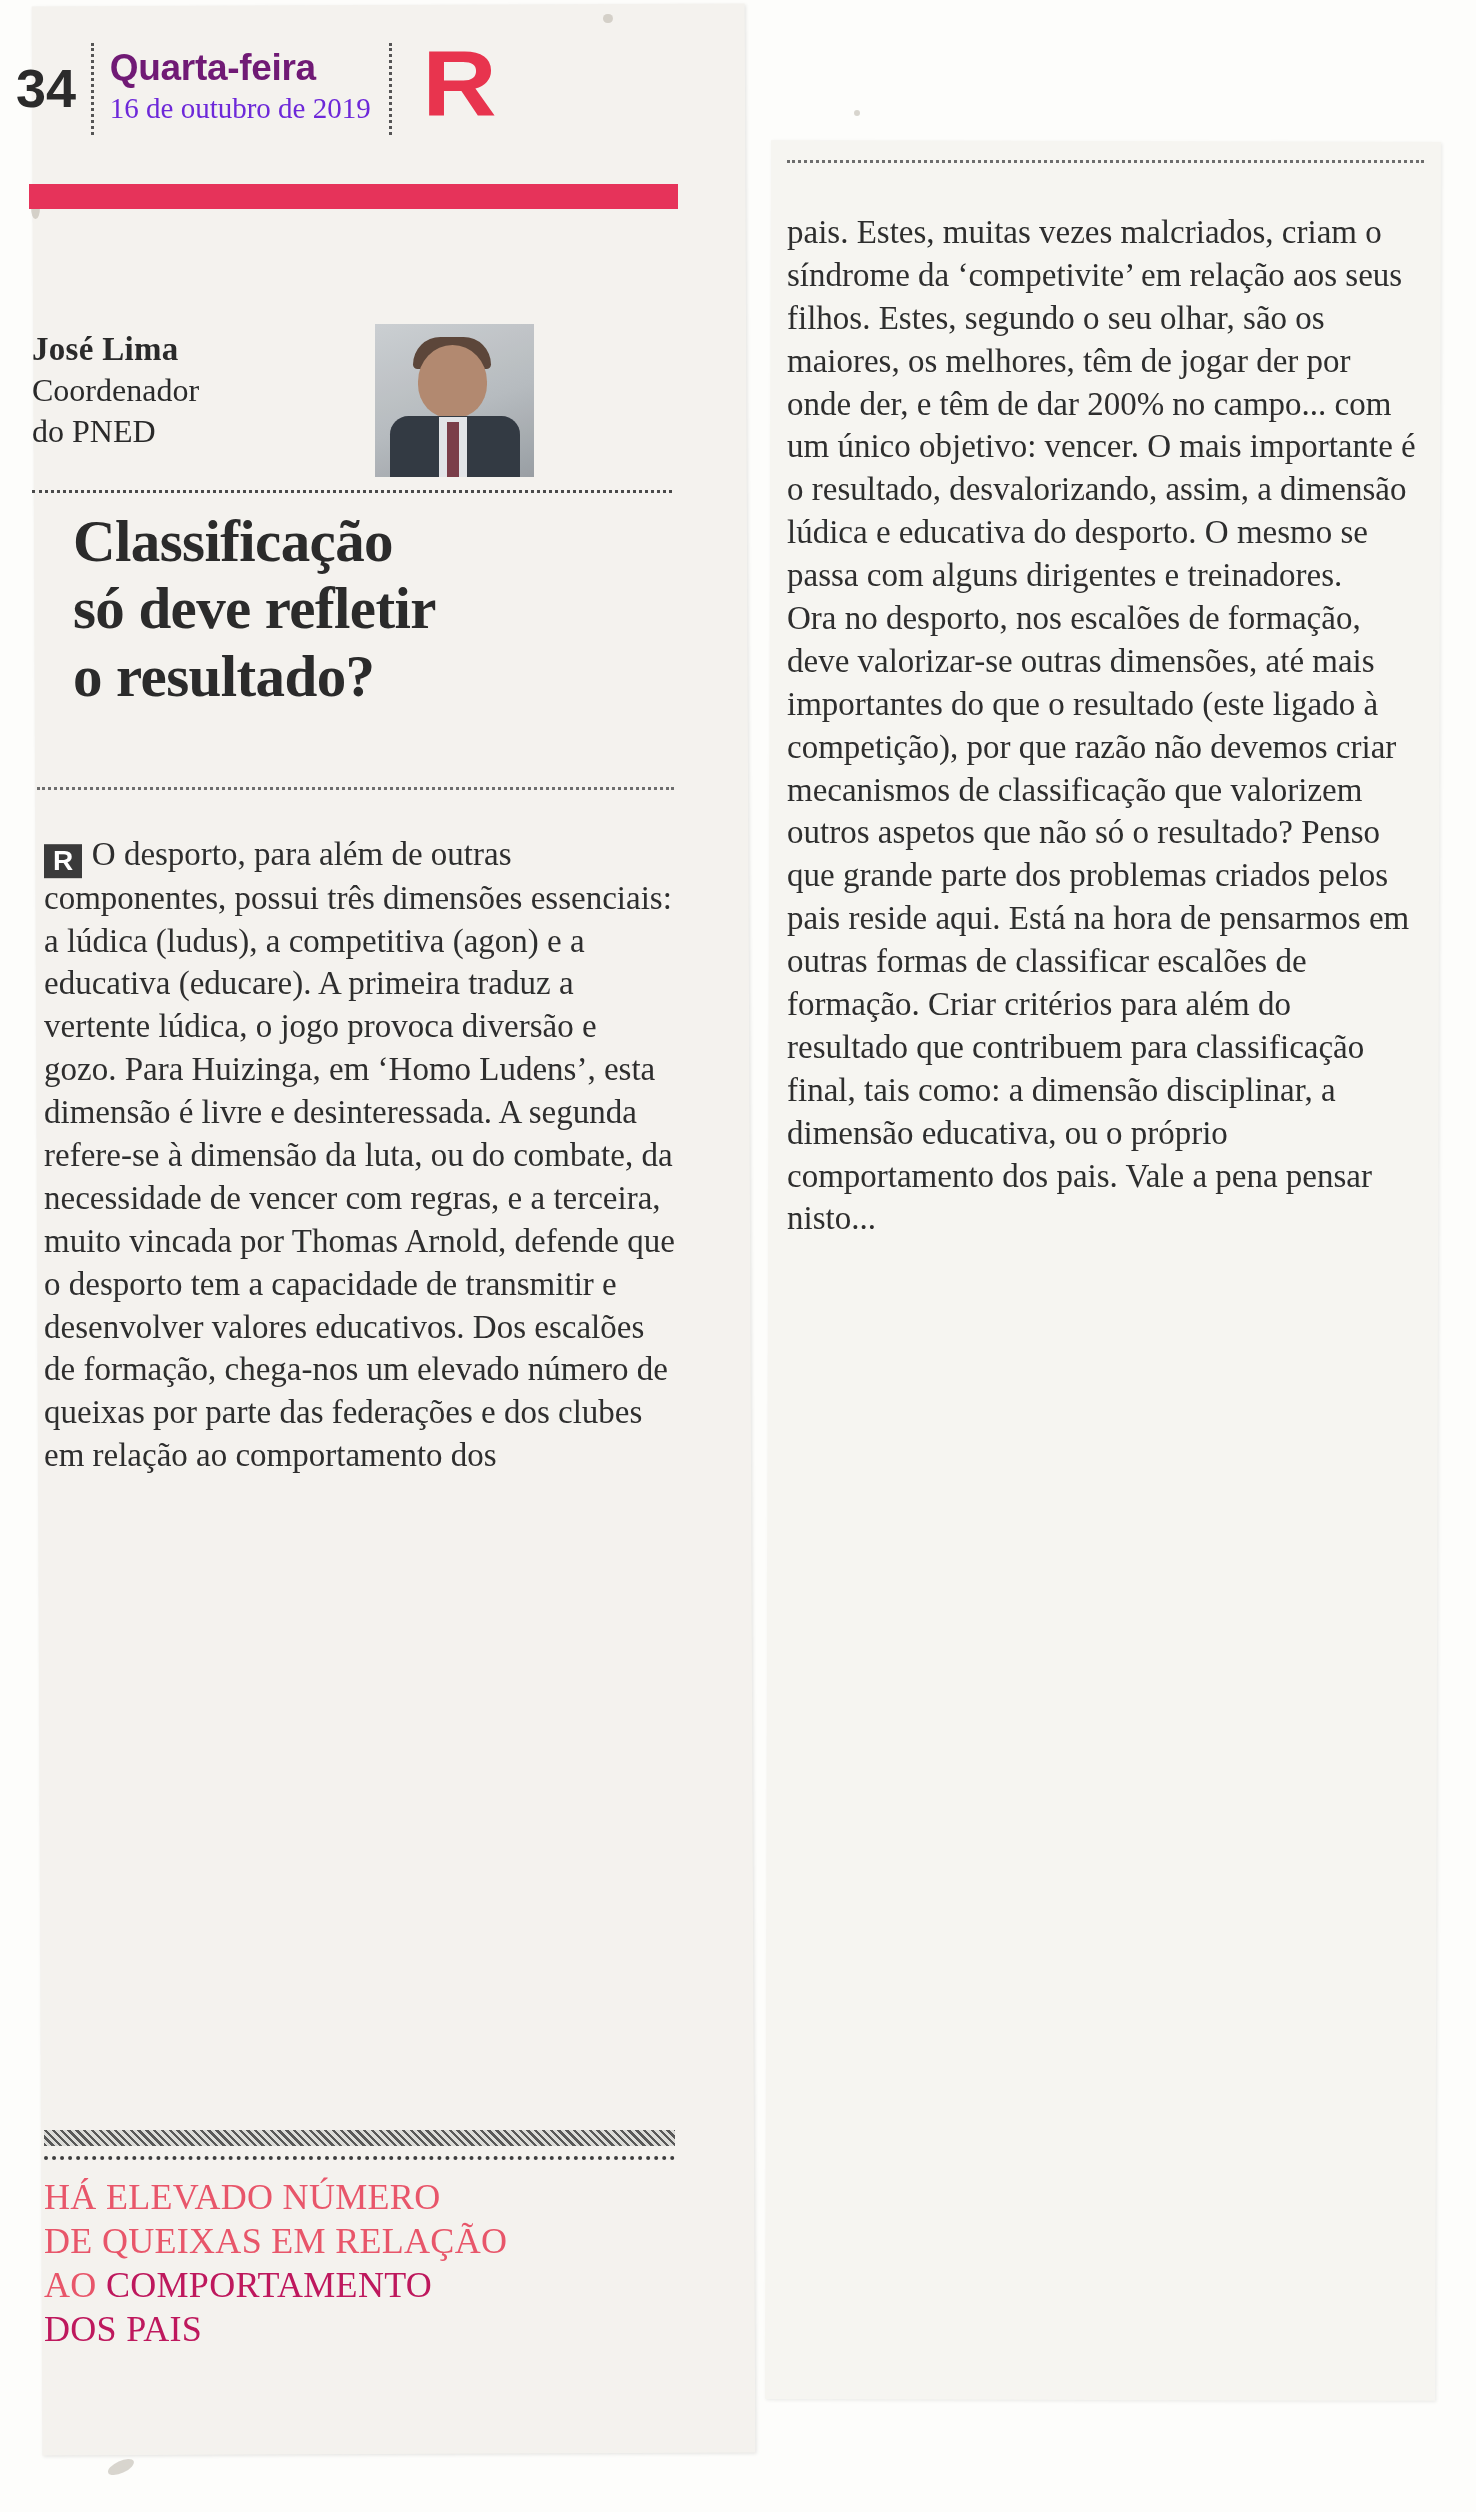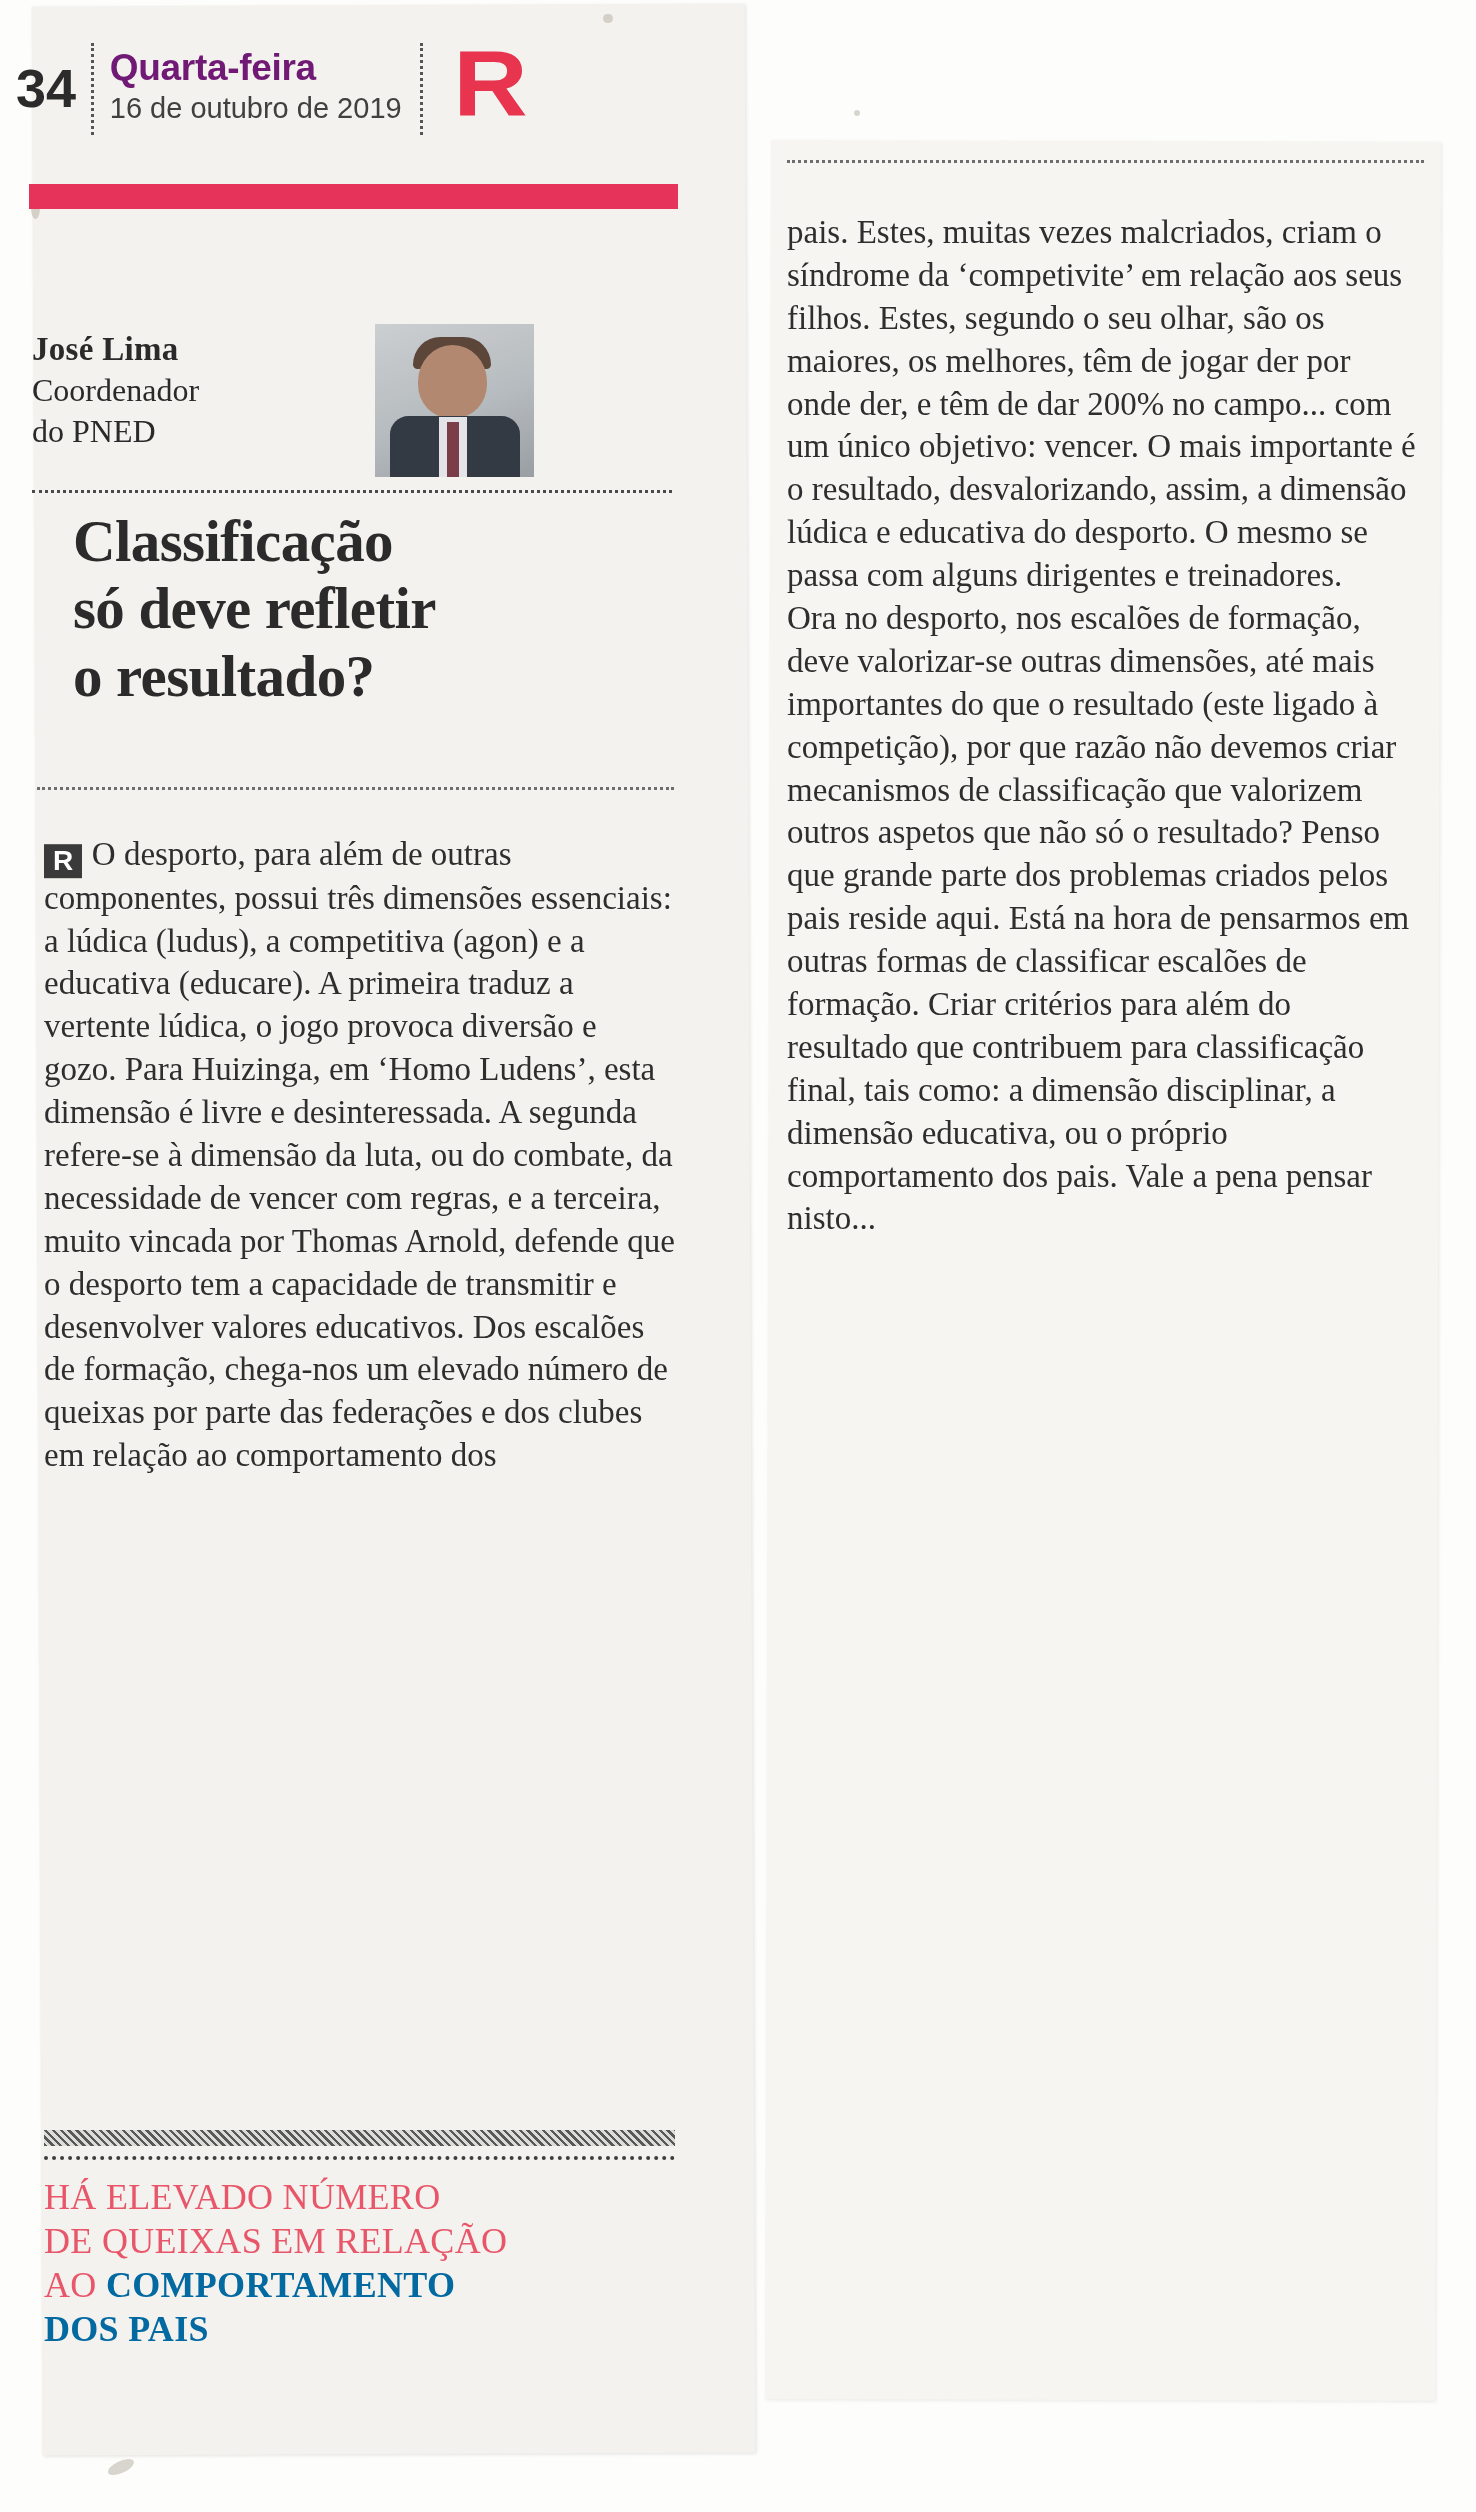--- a/index.html
+++ b/index.html
@@ -76,23 +76,23 @@
   }
   .weekday {
     font-family: "Liberation Sans", sans-serif;
     font-weight: bold;
     font-size: 37px;
     color: #701a75;
     letter-spacing: -0.3px;
     display: block;
   }
   .date-full {
-    font-family: Liberation Sans, sans-serif;
+    font-family: Liberation Serif, serif;
     font-size: 29px;
-    color: #404040;
+    color: #6d28d9;
     display: block;
     margin-top: 3.7px;
   }
   .r-logo {
     margin-left: 22px;
     margin-top: 13.5px;
     width: 91px;
     height: 91px;
     position: relative;
   }
@@ -293,22 +293,22 @@
   }
   .pull-text {
     margin-top: 16px;
     font-family: "Liberation Serif", serif;
     font-size: 36px;
     line-height: 1.22;
     color: #e8566a;
     letter-spacing: 0.3px;
   }
   .pull-text .strong {
-    font-weight: bold;
-    color: #0369a1;
+    font-weight: normal;
+    color: #be185d;
   }
 
   
   .speck {
     position: absolute;
     background: #b9b4aa;
     border-radius: 50%;
     opacity: 0.55;
   }
 </style>

